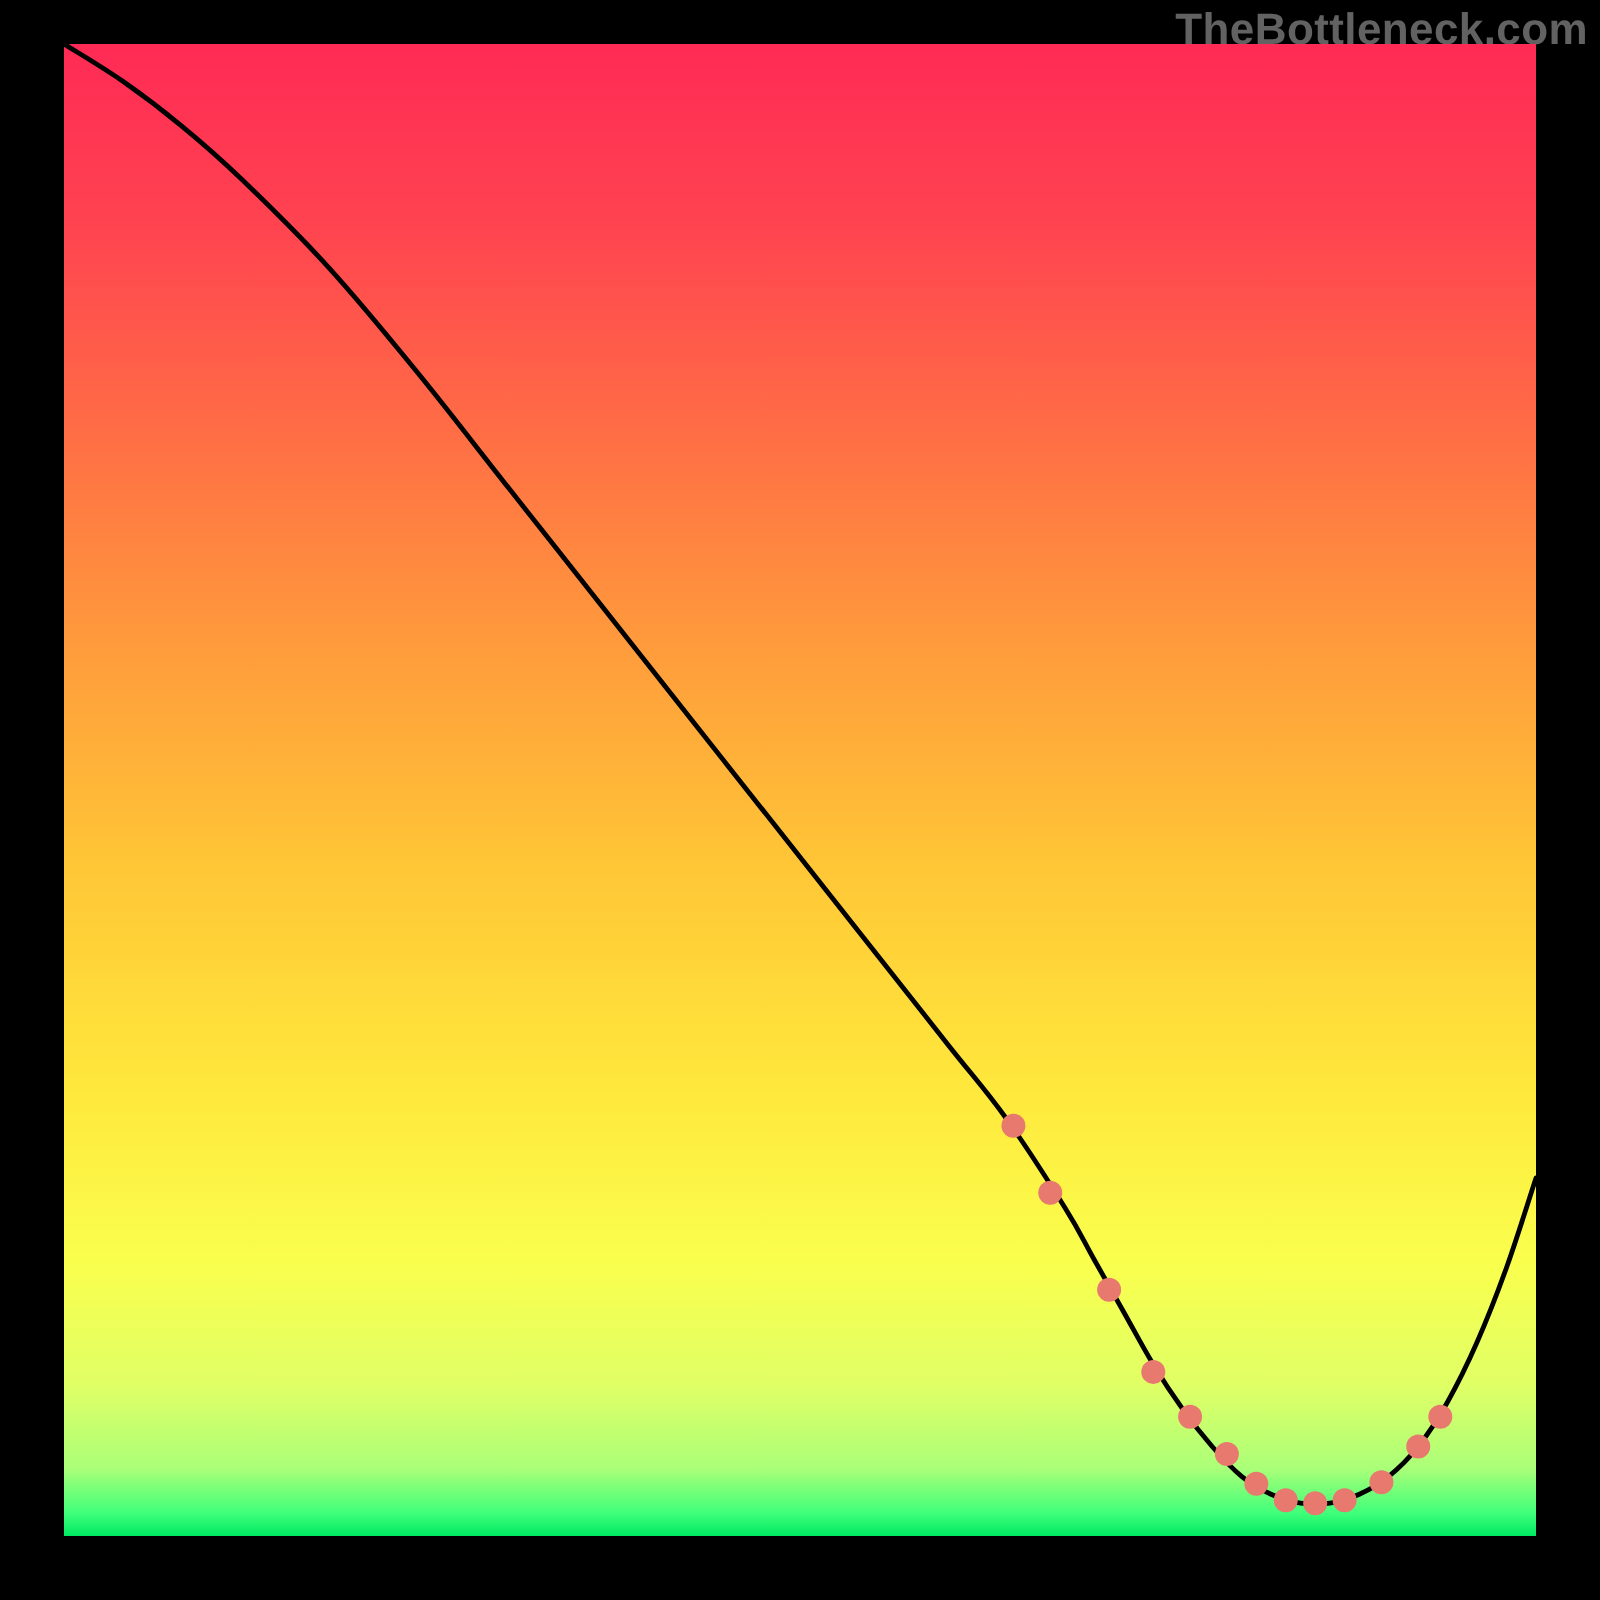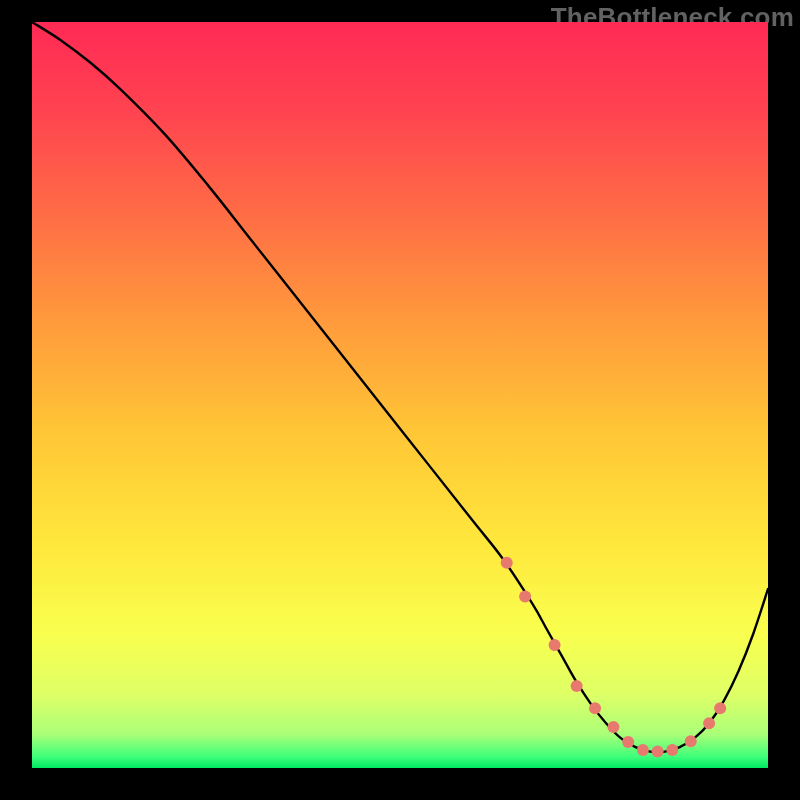--- a/index.html
+++ b/index.html
@@ -8,21 +8,21 @@
     position: relative;
     width: 800px;
     height: 800px;
     background: #000;
   }
   .watermark {
     position: absolute;
     top: 2px;
     right: 6px;
     font-family: Arial, Helvetica, sans-serif;
-    font-size: 26px;
+    font-size: 22px;
     font-weight: 600;
     color: #626262;
     letter-spacing: 0.2px;
   }
   .plot-area {
     position: absolute;
     left: 32px;
     top: 22px;
     width: 736px;
     height: 746px;

